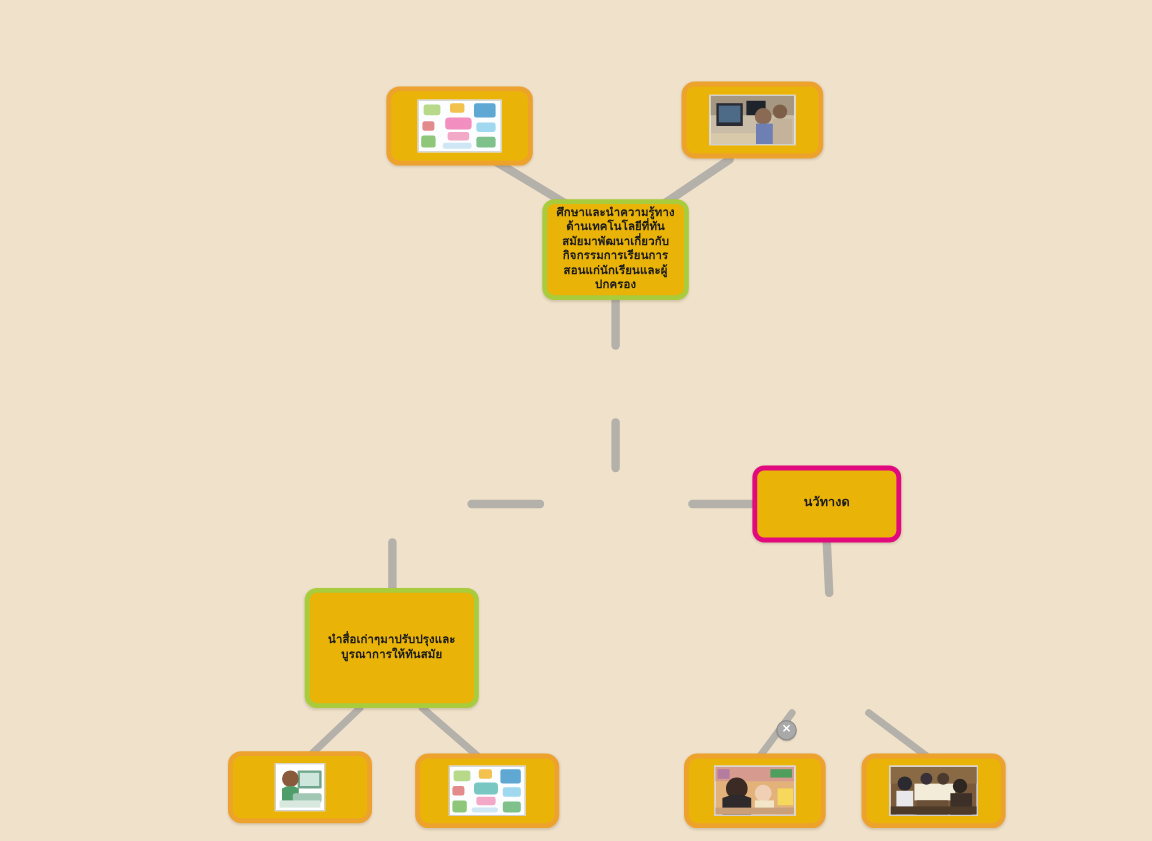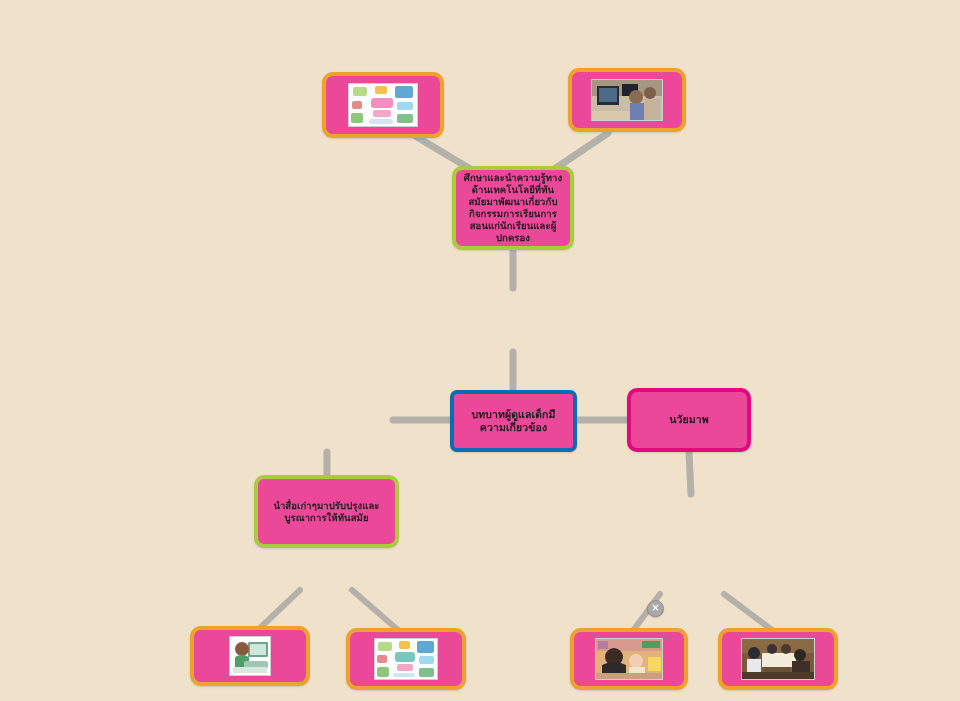--- a/index.html
+++ b/index.html
@@ -23,21 +23,21 @@
   #edges {
     position: absolute;
     left: 0; top: 0;
     width: 960px;
     height: 701px;
     pointer-events: none;
   }
   .node {
     position: absolute;
     box-sizing: border-box;
-    background: #ec4899;
+    background: #eab308;
     display: flex;
     align-items: center;
     justify-content: center;
     text-align: center;
     border-style: solid;
     box-shadow: 0 1px 2px rgba(90,70,40,0.18);
   }
   .node .label {
     display: block;
     width: 100%;
@@ -168,30 +168,27 @@
         <rect x="0" y="31" width="38" height="9" fill="#d8c9ab"></rect>
       </svg>
     </span>
   </div>
 
   <div class="node n-green" style="left:452px; top:166px; width:122px; height:84px;">
     <span class="label">ศึกษาและนำความรู้ทางด้านเทคโนโลยีที่ทันสมัยมาพัฒนาเกี่ยวกับกิจกรรมการเรียนการสอนแก่นักเรียนและผู้ปกครอง</span>
   </div>
 
 
-  <div class="node n-center" style="left:450px; top:390px; width:127px; height:62px;">
-    <span class="label">บทบาทผู้ดูแลเด็กมีความเกี่ยวข้อง</span>
-  </div>
 
 
   <div class="node n-pink" style="left:627px; top:388px; width:124px; height:64px;">
-    <span class="label">นวัยมาพ</span>
-  </div>
-
-  <div class="node n-green" style="left:254px; top:475px; width:145px; height:73px;">
+    <span class="label">นวัทางด</span>
+  </div>
+
+  <div class="node n-green" style="left:254px; top:490px; width:145px; height:100px;">
     <span class="label">นำสื่อเก่าๆมาปรับปรุงและบูรณาการให้ทันสมัย</span>
   </div>
 
 
   <div class="edge-delete" style="left:647px; top:600px;">×</div>
 
   <div class="node n-orange" style="left:190px; top:626px; width:120px; height:60px;">
     <span class="thumb" style="width:40px;height:38px;">
       <svg width="40" height="38" viewBox="0 0 40 38" xmlns="http://www.w3.org/2000/svg">
         <rect width="40" height="38" fill="#ffffff"></rect>

